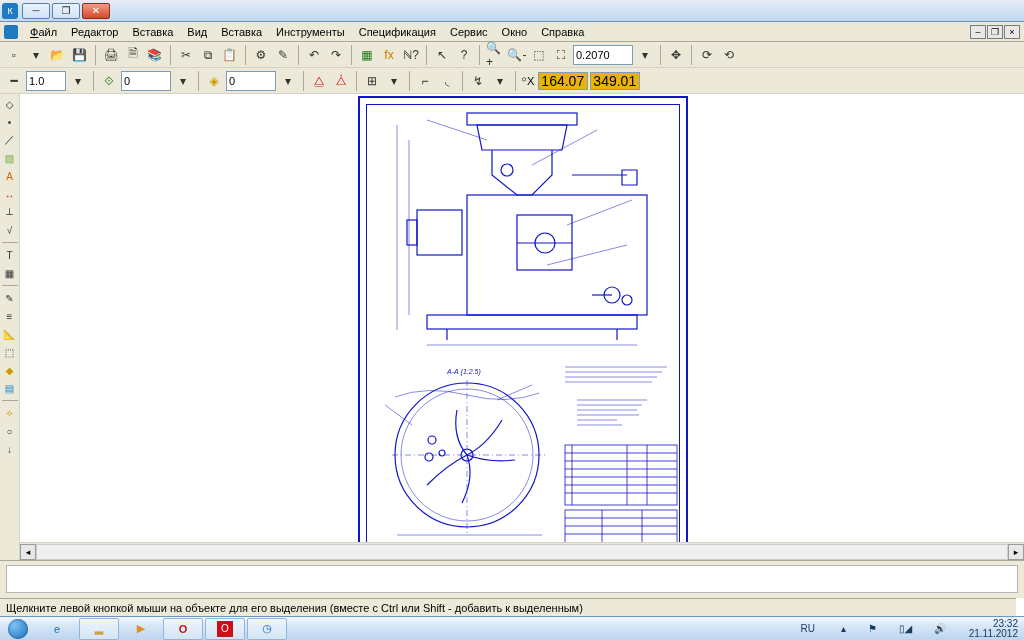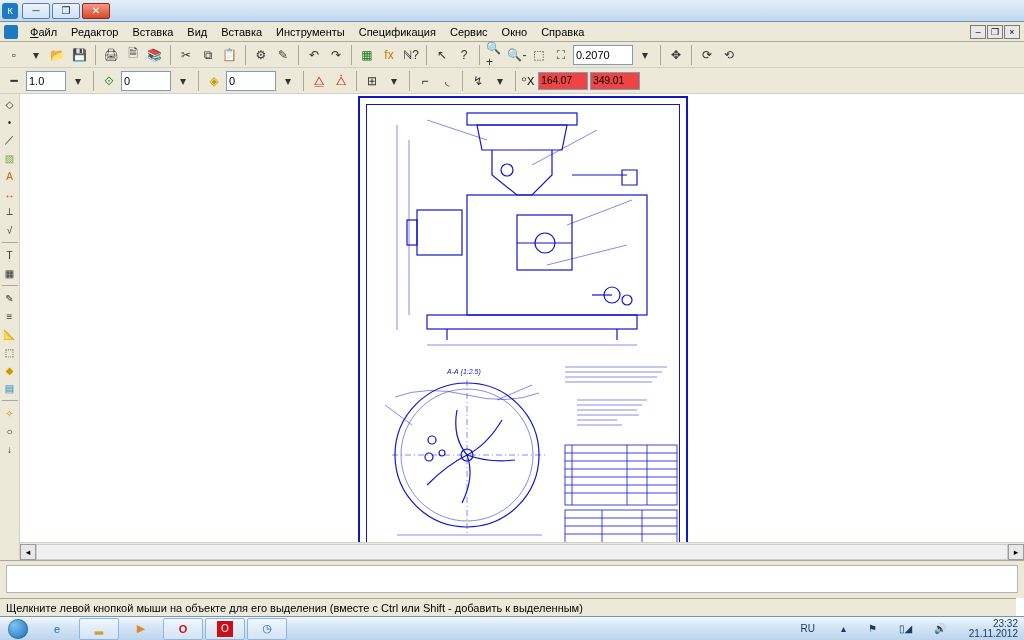--- a/index.html
+++ b/index.html
@@ -19,21 +19,21 @@
   .menubar .mitem { padding:2px 6px; color:#000; cursor:pointer; font-size:11px;}
   .menubar .mitem span.un { text-decoration:underline; }
   .mdi-controls { margin-left:auto; display:flex; gap:1px; }
   .mdi-controls .mdi-btn { width:16px; height:14px; border:1px solid #7b7b7b; background:#e8e8e8; font-size:9px; display:flex; align-items:center; justify-content:center; cursor:pointer;}
 
   
   .toolbar { height:26px; background:#ece9d8; border-bottom:1px solid #d4d0c8; display:flex; align-items:center; padding:0 4px; gap:2px;}
   .tbsep { width:1px; height:20px; background:#aca899; margin:0 3px;}
   .tbbtn { width:20px; height:20px; border:1px solid transparent; display:flex; align-items:center; justify-content:center; cursor:pointer; border-radius:2px; font-size:12px; color:#333;}
   .tbcombo { height:20px; border:1px solid #7f9db9; background:#fff; font-size:11px; padding:0 2px; }
-  .coord { width:50px; height:18px; border:1px solid #7f9db9; background:#ef4444; font-size:10px; padding:0 2px; display:flex; align-items:center;text-align:right; }
+  .coord { width:50px; height:18px; border:1px solid #7f9db9; background:#eab308; font-size:14px; padding:0 2px; display:flex; align-items:center;text-align:right; }
 
   
   .leftpanel { position:absolute; left:0; top:94px; width:20px; height:468px; background:#ece9d8; border-right:1px solid #d4d0c8; display:flex; flex-direction:column; gap:2px; padding-top:2px; align-items:center;}
   .leftpanel .lbtn { width:16px; height:16px; border:1px solid transparent; cursor:pointer; font-size:10px; display:flex; align-items:center; justify-content:center; color:#333;}
   .leftpanel .lsep { width:16px; height:1px; background:#aca899; margin:2px 0;}
 
   
   .canvas { position:absolute; left:20px; top:94px; right:0; height:448px; background:#ffffff; overflow:hidden;}
   .sheet { position:absolute; left:338px; top:2px; width:330px; height:460px; border:2px solid #1115c8;}
   .sheet .inner { position:absolute; left:6px; top:6px; right:6px; bottom:6px; border:1px solid #1115c8;}

